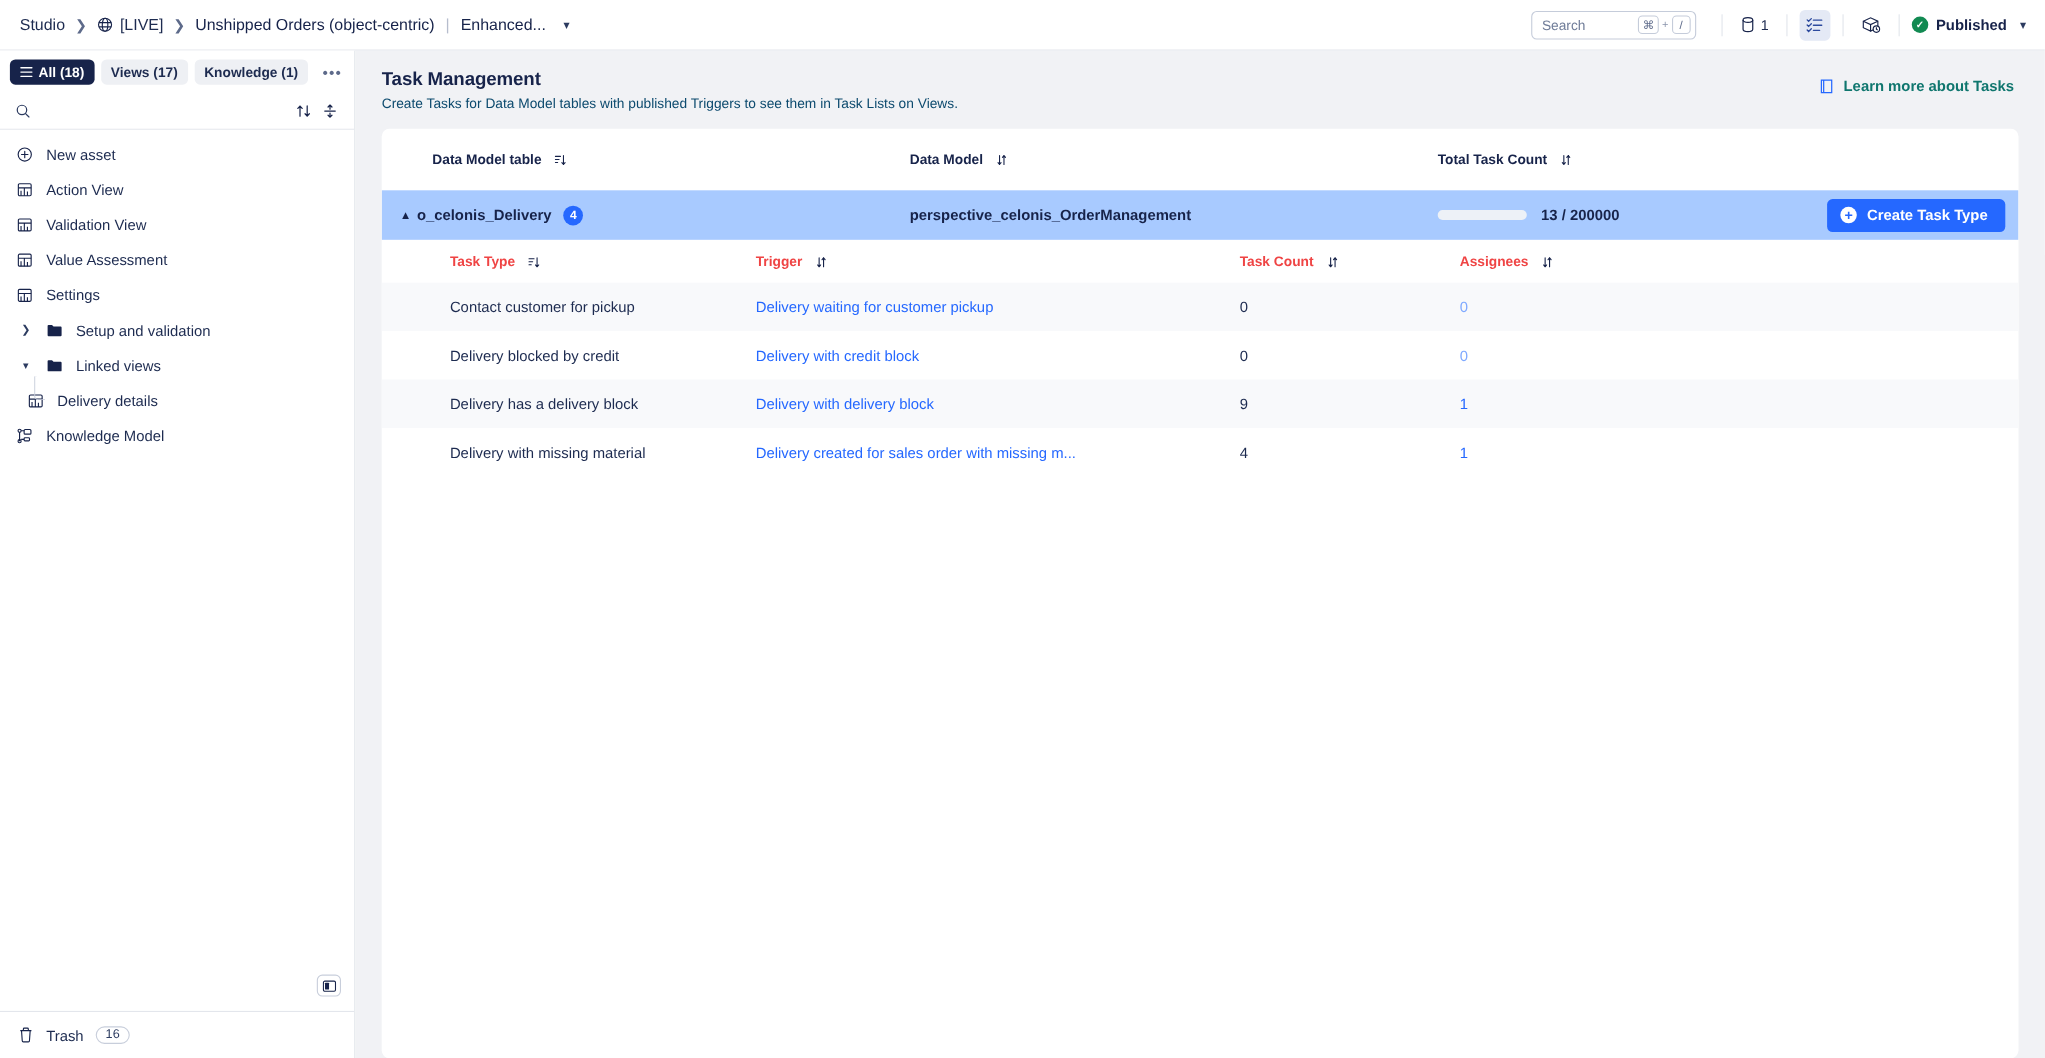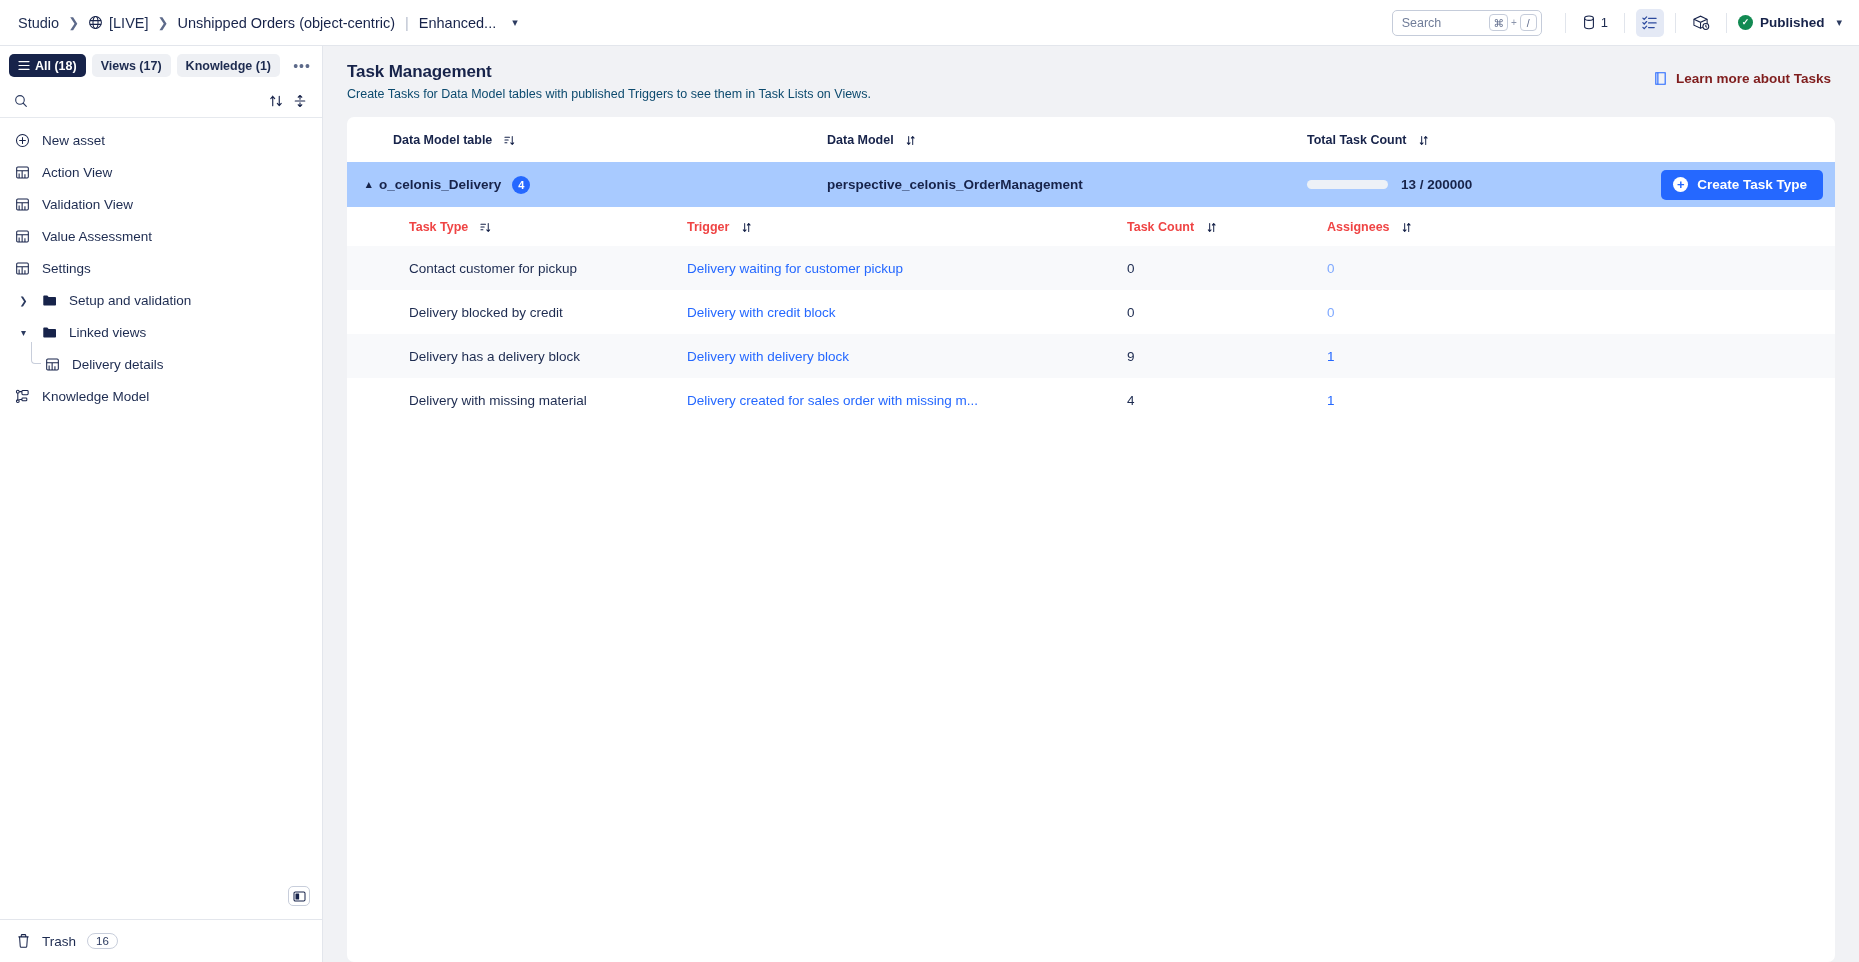--- a/index.html
+++ b/index.html
@@ -97,21 +97,21 @@
   .sb-search .sp { flex: 1; }
   .sb-list { flex: 1; overflow: hidden; padding-top: 6px; }
   .sb-item {
     display: flex; align-items: center; gap: 11px;
     height: 32px; padding: 0 14px 0 14px;
     font-size: 13.5px; color: #1d2b50; white-space: nowrap;
   }
   .sb-item .ico { width: 17px; display: flex; align-items: center; justify-content: center; flex: 0 0 17px; }
   .sb-item.indent1 { padding-left: 17px; }
   .sb-caret { width: 13px; flex: 0 0 13px; display: flex; align-items: center; justify-content: center; color: #2c3b60; font-size: 10px; }
-  .sb-child { padding-left: 44px; position: relative; }
+  .sb-child { padding-left: 24px; position: relative; }
   .sb-child::before {
     content: ""; position: absolute; left: 31px; top: -6px; bottom: 16px;
     border-left: 1px solid #c8cedb; border-bottom: 1px solid #c8cedb;
     width: 9px; border-bottom-left-radius: 4px;
   }
   .sb-bottom {
     border-top: 1px solid #e3e6ec;
     height: 43px; display: flex; align-items: center;
     padding: 0 16px; gap: 11px; font-size: 13.5px;
   }
@@ -125,30 +125,30 @@
     background: #fff; display: flex; align-items: center; justify-content: center;
   }
 
   
   .main { flex: 1; background: #f1f2f5; padding: 0 24px 0 24px; overflow: hidden; display: flex; flex-direction: column; }
   .main-head { display: flex; align-items: flex-start; padding: 16px 4px 0 0; }
   .m-title { font-size: 17px; font-weight: bold; color: #17234a; letter-spacing: -0.1px; }
   .m-sub { font-size: 12.5px; color: #0c4a6e; margin-top: 5px; }
   .learn {
     margin-left: auto; display: flex; align-items: center; gap: 8px;
-    font-size: 13.5px; color: #7f1d1d; font-weight: bold; margin-top: 9px; justify-content: flex-end;
+    font-size: 13.5px; color: #0f766e; font-weight: bold; margin-top: 9px; justify-content: flex-end;
   }
 
   .card {
     margin-top: 16px; background: #fff; border-radius: 7px;
     flex: 1; overflow: hidden; display: flex; flex-direction: column;
     min-height: 0;
   }
   .grp-head {
-    display: flex; align-items: center; height: 45px;
+    display: flex; align-items: center; height: 56px;
     font-size: 12.5px; font-weight: bold; color: #17234a;
   }
   .sorter { display: inline-flex; margin-left: 8px; vertical-align: middle; }
   .c1 { width: 480px; padding-left: 46px; }
   .c2 { width: 480px; }
   .c3 { flex: 1; }
 
   .grp-row {
     display: flex; align-items: center; height: 45px;
     background: #a8caff; color: #17234a;

